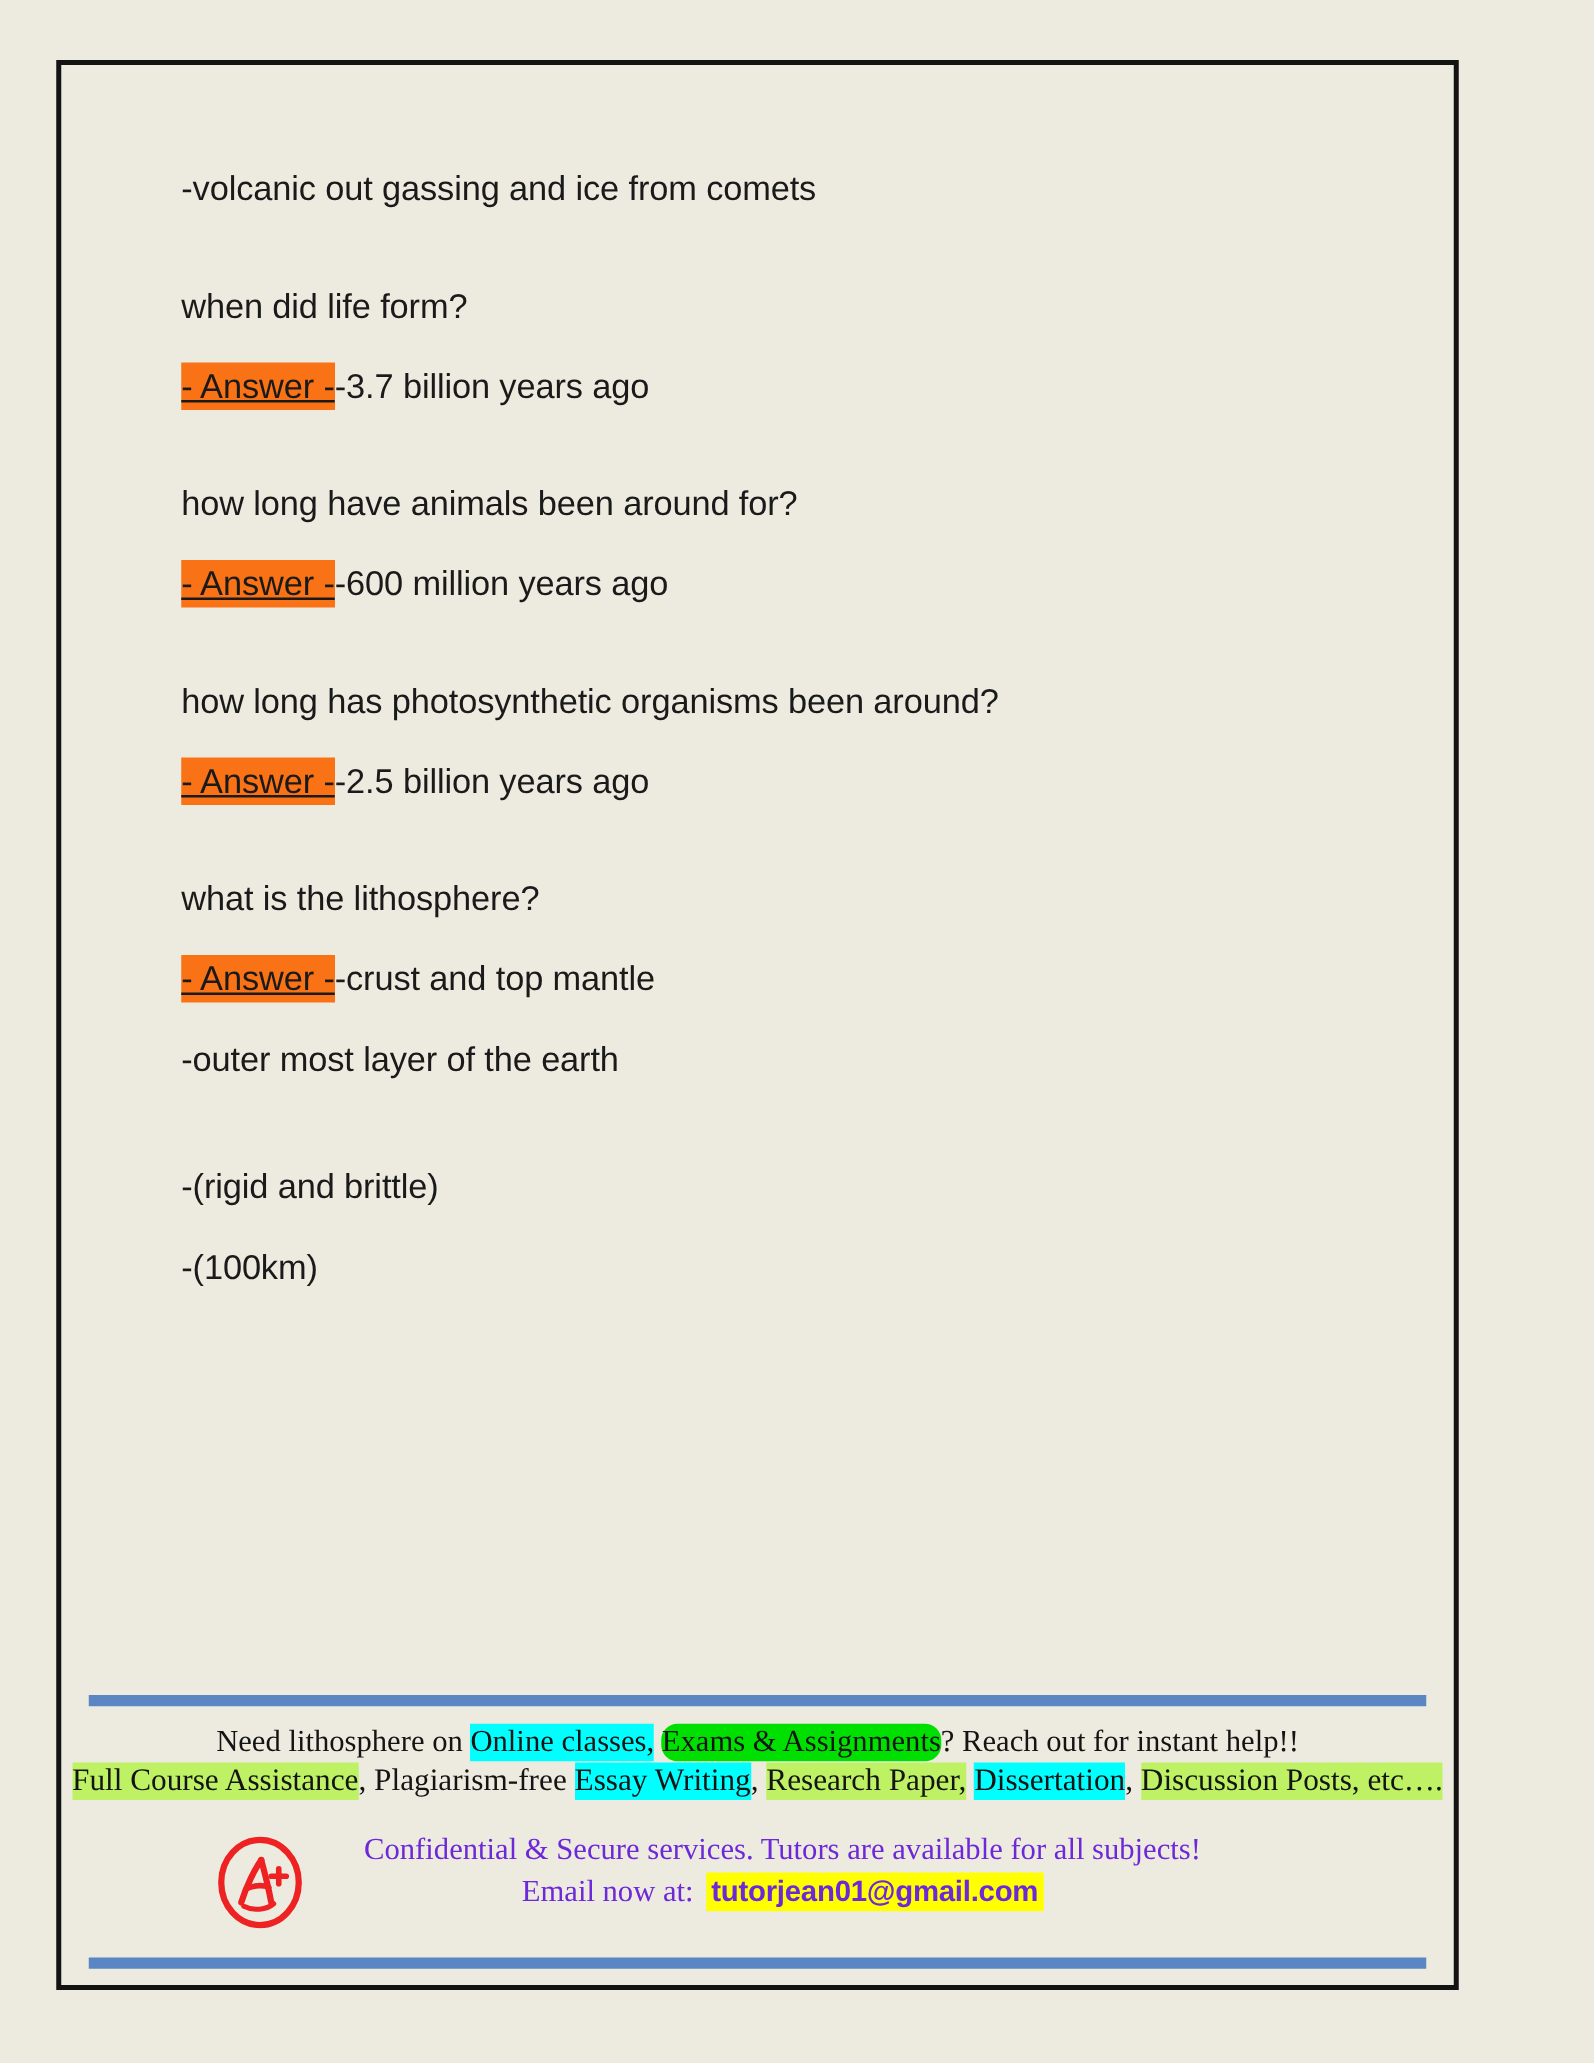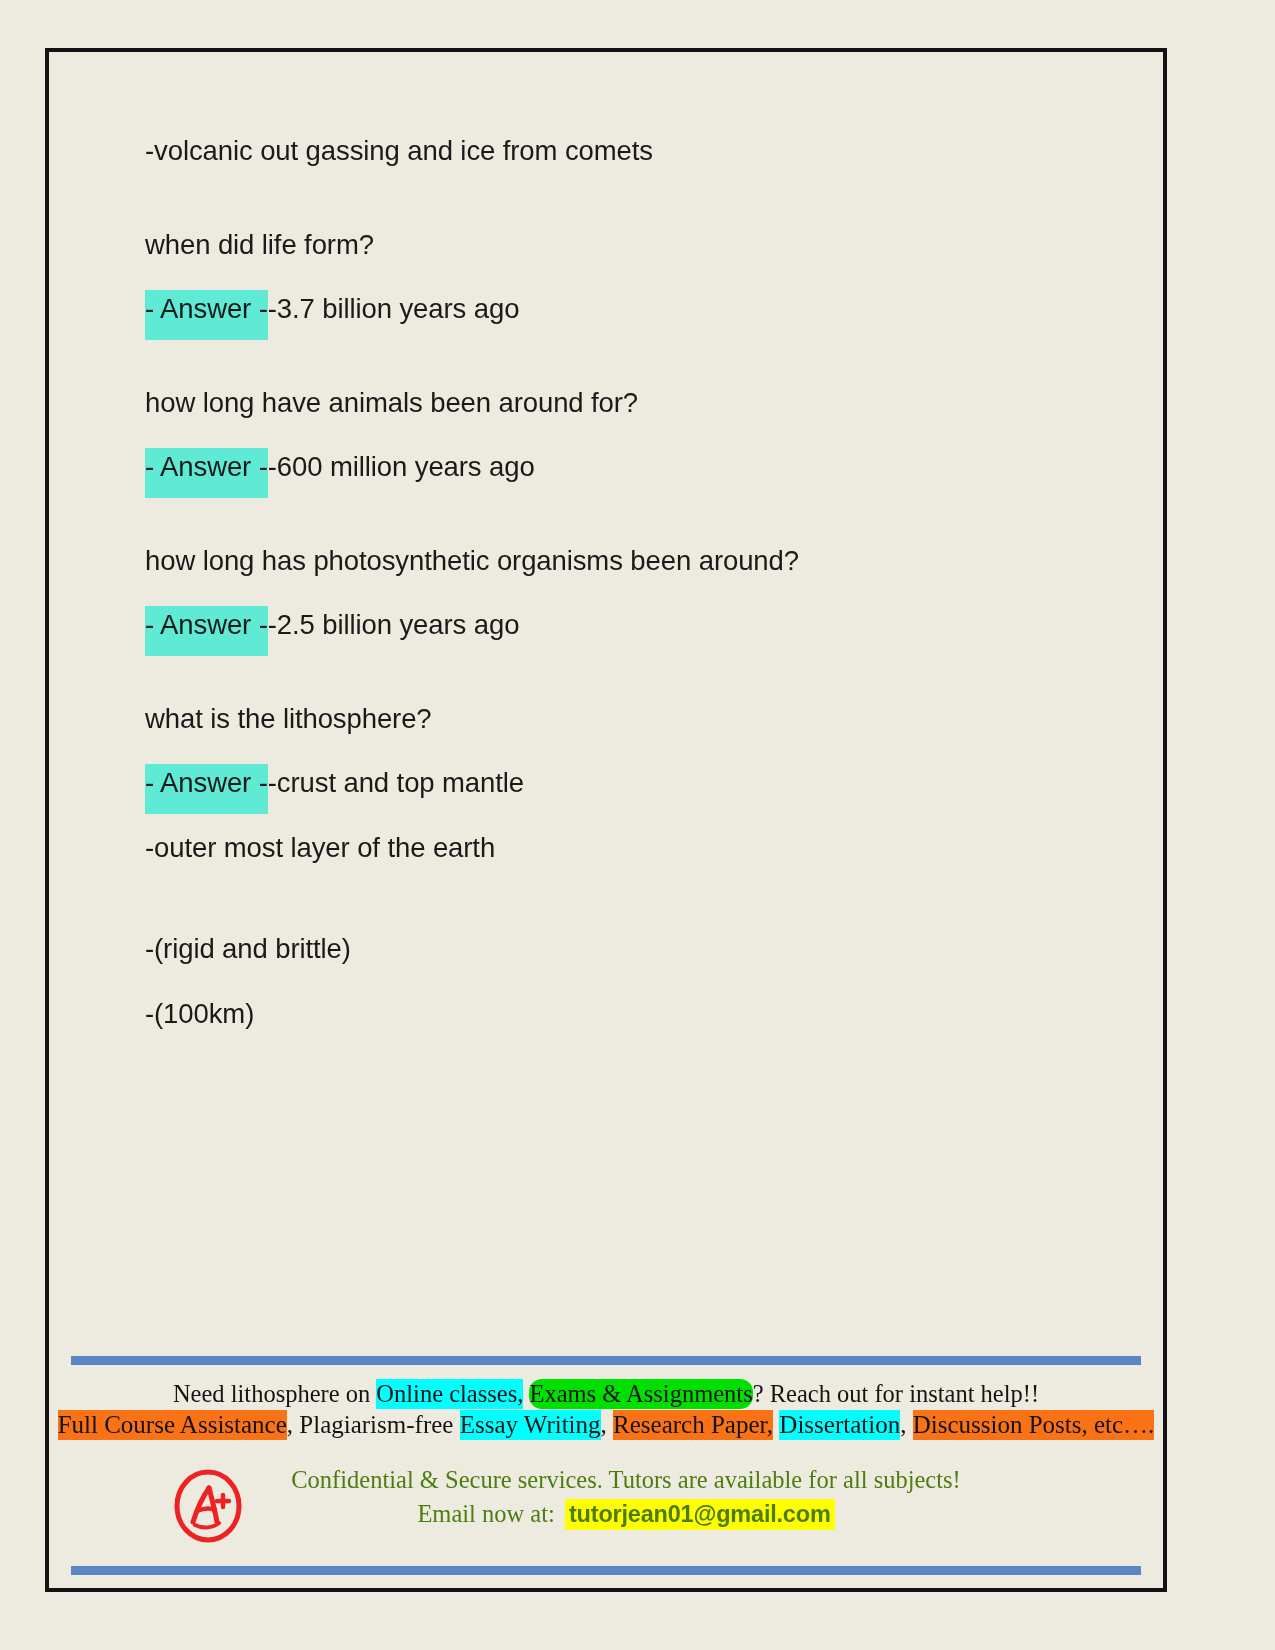--- a/index.html
+++ b/index.html
@@ -33,40 +33,41 @@
     font-size: 27.5px;
     line-height: 1;
     color: #1a1a1a;
     font-family: "Liberation Sans", sans-serif;
     letter-spacing: -0.1px;
     white-space: nowrap;
   }
   .gap-sm { height: 37px; }
   .gap-lg { height: 66px; }
   .hl-yellow {
-    background: #5eead4;
-    padding: 3px 0 16px 0;
+    background: #f97316;
+    padding: 3px 0 4px 0;
     box-decoration-break: clone;
+    text-decoration: underline;
     -webkit-box-decoration-break: clone;
   }
   .hl-cyan {
     background: #00ffff;
     padding: 1px 0 2px 0;
     box-decoration-break: clone;
     -webkit-box-decoration-break: clone;
   }
   .hl-green {
     background: #00e000;
     padding: 1px 0 2px 0;
     box-decoration-break: clone;
     border-radius: 13px;
     -webkit-box-decoration-break: clone;
   }
   .hl-yellow-f {
-    background: #f97316;
+    background: #bef264;
     padding: 1px 0 2px 0;
     box-decoration-break: clone;
     -webkit-box-decoration-break: clone;
   }
 
   
   .footer {
     position: absolute;
     left: 0;
     right: 0;
@@ -106,21 +107,21 @@
     left: 122px;
     top: 6px;
     width: 74px;
     height: 74px;
   }
   .f-contact {
     text-align: center;
     font-family: "Liberation Serif", serif;
     font-size: 24.5px;
     line-height: 1.38;
-    color: #4d7c0f;
+    color: #6d28d9;
     white-space: nowrap;
     padding-left: 40px;
   }
   .email-hl {
     background: #ffff00;
     font-family: "Liberation Sans", sans-serif;
     font-weight: bold;
     font-size: 23.5px;
     padding: 2px 4px 3px 4px;
     letter-spacing: -0.2px;

